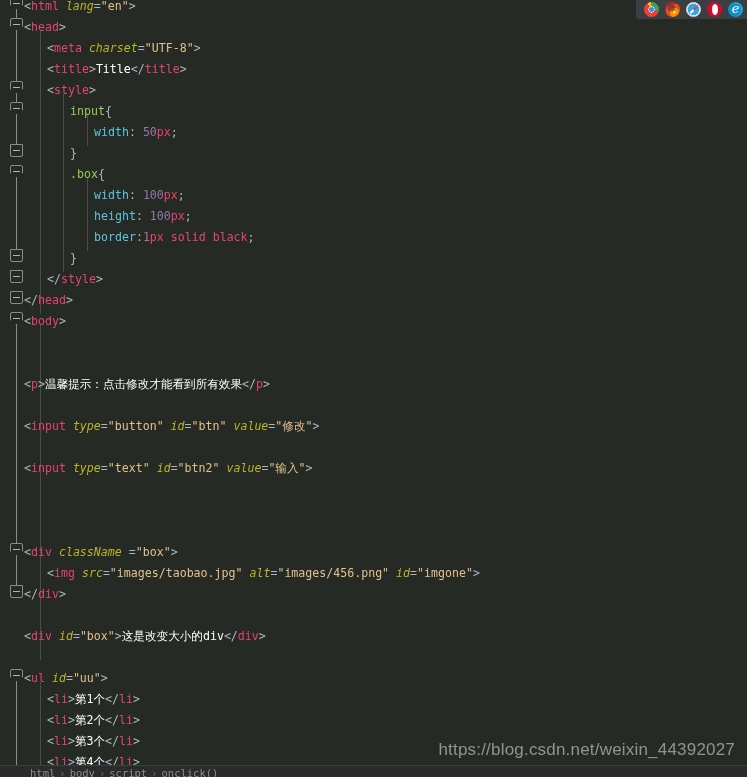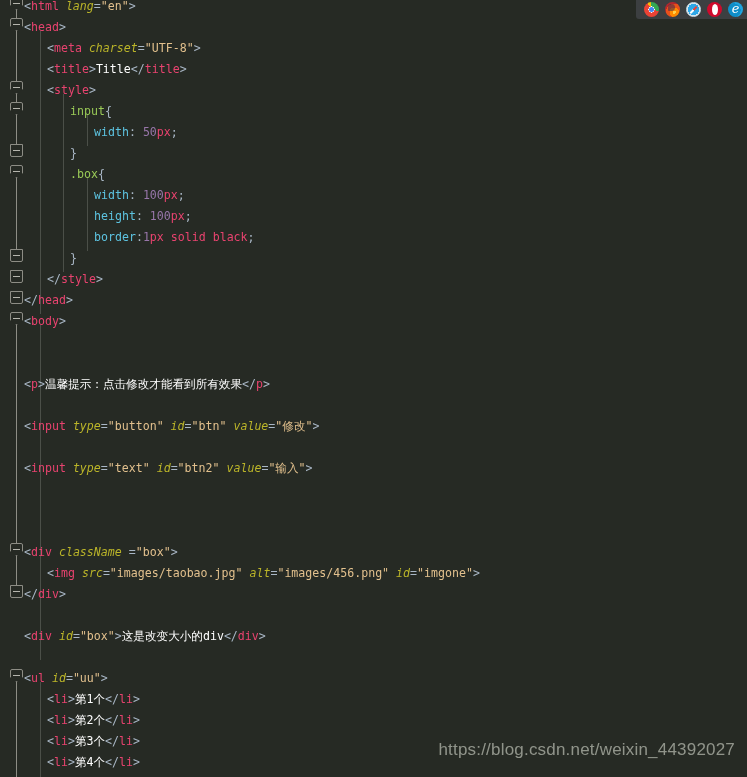--- a/index.html
+++ b/index.html
@@ -253,20 +253,21 @@
   <div id="browser-strip">
     <span class="browser-ico bi-chrome"></span>
     <span class="browser-ico bi-firefox"></span>
     <span class="browser-ico bi-safari"></span>
     <span class="browser-ico bi-opera"></span>
     <span class="browser-ico bi-edge"></span>
   </div>
 
   <div id="watermark">https://blog.csdn.net/weixin_44392027</div>
 
+  <div id="breadcrumb"><span>html</span><span class="sep">›</span><span>body</span><span class="sep">›</span><span>script</span><span class="sep">›</span><span>onclick()</span></div>
 
 <div class="indent-guide" style="left: 40px; top: 31px; height: 283px;"></div>
     <div class="indent-guide" style="left: 63px; top: 94px; height: 178px;"></div>
     <div class="indent-guide" style="left: 87px; top: 115px; height: 31px;"></div>
     <div class="indent-guide" style="left: 87px; top: 178px; height: 73px;"></div>
     <div class="indent-guide" style="left: 40px; top: 325px; height: 335px;"></div>
     <div class="indent-guide" style="left: 40px; top: 682px; height: 95px;"></div>
   </div>
 
 </body></html>

